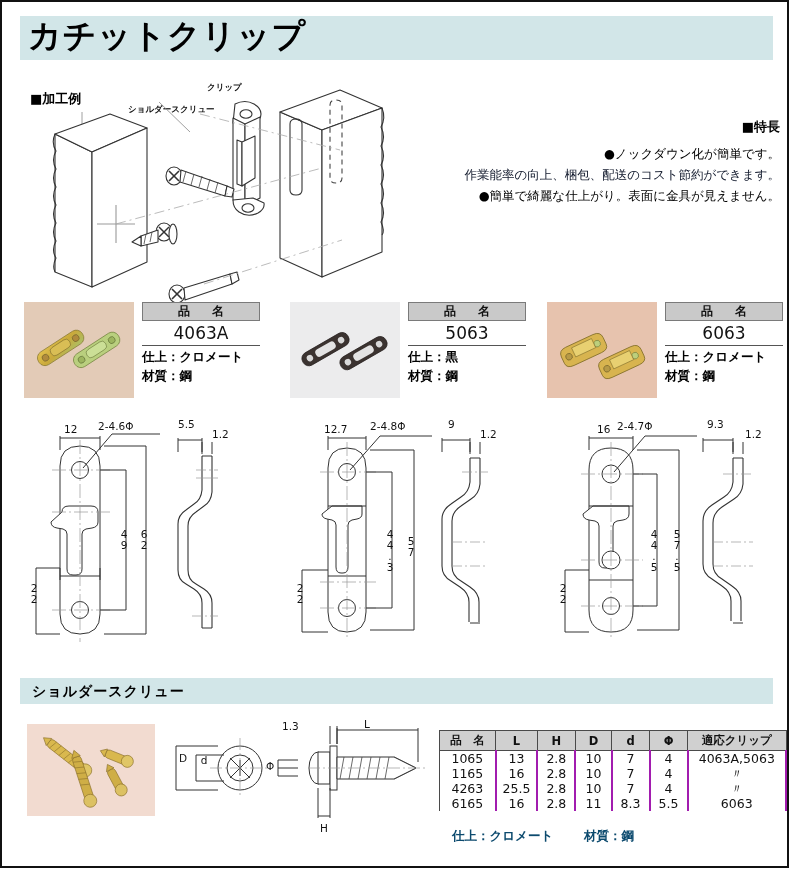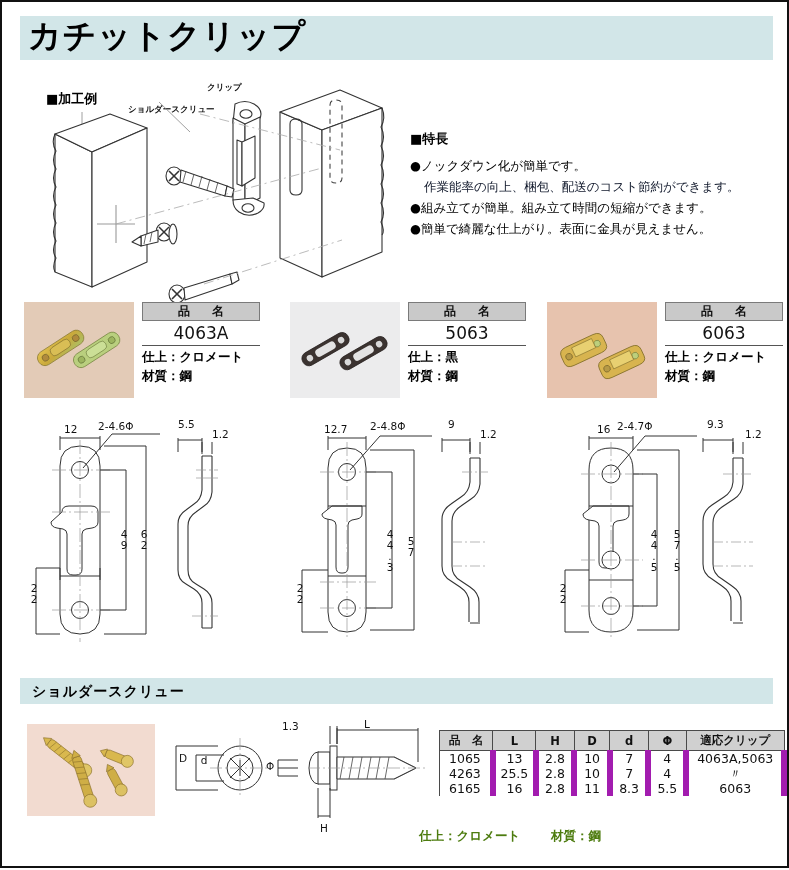--- a/index.html
+++ b/index.html
@@ -26,21 +26,21 @@
   }
 
   
   .proc-wrap{position:absolute;left:20px;top:70px;width:380px;height:220px;}
   .callout{
     position:absolute;font-size:8.5px;font-weight:bold;color:#111;
     white-space:nowrap;letter-spacing:0px;
   }
 
   
-  .feat-wrap{position:absolute;left:408px;top:128px;width:370px;}
+  .feat-wrap{position:absolute;left:408px;top:116px;width:370px;text-align:right;}
   .feat-head{font-size:13px;font-weight:bold;margin-bottom:7px;}
   .feat-line{font-size:12.5px;line-height:21px;color:#000;white-space:nowrap;}
   .feat-sub{font-size:12.5px;line-height:21px;color:#0f172a;padding-left:14px;white-space:nowrap;}
 
   
   .prod{position:absolute;top:300px;height:100px;}
   .prod-photo{
     position:absolute;left:0;top:0;width:110px;height:96px;
     background:#e7cdbb;overflow:hidden;
   }
@@ -82,39 +82,39 @@
   
   .sstable{
     position:absolute;left:437px;top:728px;border-collapse:collapse;
     font-family:"DejaVu Sans",sans-serif;
   }
   .sstable th{
     background:#d0d0d0;border:1px solid #4a4a4a;font-size:11.5px;font-weight:bold;
     padding:2px 0;color:#111;
   }
   .sstable td{
-    border-left:1px solid #4a4a4a;border-right:6px solid #a21caf;
+    border-left:1px solid #4a4a4a;border-right:2px solid #a21caf;
     font-size:12.5px;padding:0 4px;color:#111;height:15px;line-height:15px;
   }
   .sstable tr.last td{border-bottom:1px solid #4a4a4a;}
   .ss-note{
-    position:absolute;left:417px;top:826px;font-size:12.5px;font-weight:bold;color:#4d7c0f;
+    position:absolute;left:450px;top:826px;font-size:12.5px;font-weight:bold;color:#0c4a6e;
   }
   .ss-note span.gap{display:inline-block;width:22px;}
   svg{display:block;overflow:visible;}
 </style>
 </head>
 <body>
 
 <div id="page">
 
   <div class="title-banner"></div>
   <div class="title-text">カチットクリップ</div>
 
-  <div class="seclabel" style="left:44px;top:88px;">■加工例</div>
+  <div class="seclabel" style="left:28px;top:88px;">■加工例</div>
 
   <div class="callout" style="left:126px;top:102px;">ショルダースクリュー</div>
   <div class="callout" style="left:205px;top:80px;">クリップ</div>
 
   <div class="proc-wrap">
     <svg width="380" height="220" viewBox="0 0 380 220">
       <g fill="none" stroke="#333" stroke-width="1.1" stroke-linejoin="round">
 
         <line x1="60" y1="40" x2="60" y2="92" stroke="#888" stroke-width="0.8"></line>
         <line x1="137" y1="30" x2="168" y2="60" stroke="#888" stroke-width="0.8"></line>
@@ -194,21 +194,20 @@
           <line x1="182" y1="212" x2="320" y2="168"></line>
         </g>
       </g>
     </svg>
   </div>
 
   <div class="feat-wrap">
     <div class="feat-head">■特長</div>
     <div class="feat-line">●ノックダウン化が簡単です。</div>
     <div class="feat-sub">作業能率の向上、梱包、配送のコスト節約ができます。</div>
-    <div class="feat-line">●組み立てが簡単。組み立て時間の短縮ができます。</div>
     <div class="feat-line">●簡単で綺麗な仕上がり。表面に金具が見えません。</div>
   </div>
 
   <div class="prod" style="left:22px;width:250px;">
     <div class="prod-photo">
       <svg width="110" height="96" viewBox="0 0 110 96">
         <defs>
           <linearGradient id="brass1" x1="0" y1="0" x2="1" y2="1">
             <stop offset="0%" stop-color="#e3c24e"></stop>
               <stop offset="50%" stop-color="#c9a93b"></stop>
@@ -584,20 +583,29 @@
       <tr>
         <td align="center">1065</td>
         <td align="center">13</td>
         <td align="center">2.8</td>
         <td align="center">10</td>
         <td align="center">7</td>
         <td align="center">4</td>
         <td align="center">4063A,5063</td>
       </tr>
       <tr>
+        <td align="center">1165</td>
+        <td align="center">16</td>
+        <td align="center">2.8</td>
+        <td align="center">10</td>
+        <td align="center">7</td>
+        <td align="center">4</td>
+        <td align="center">〃</td>
+      </tr>
+      <tr>
         <td align="center">4263</td>
         <td align="center">25.5</td>
         <td align="center">2.8</td>
         <td align="center">10</td>
         <td align="center">7</td>
         <td align="center">4</td>
         <td align="center">〃</td>
       </tr>
       <tr>
         <td align="center">6165</td>

